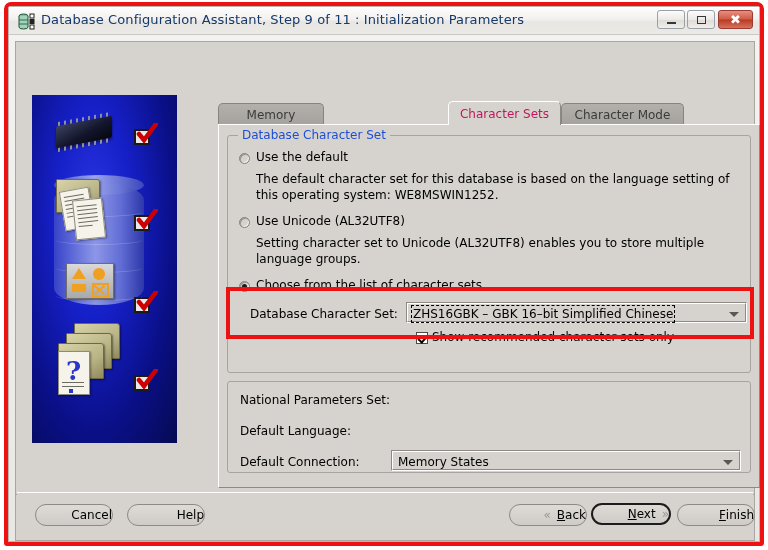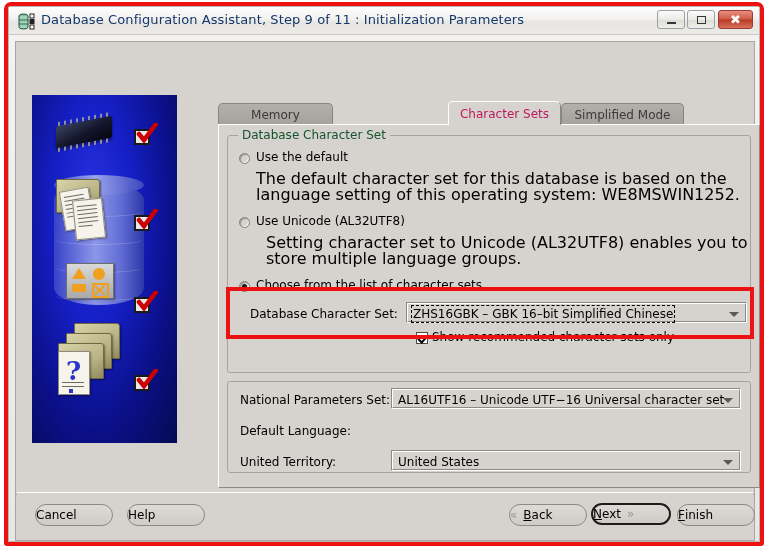--- a/index.html
+++ b/index.html
@@ -247,21 +247,21 @@
     border: 1px solid #a7a4a0;
     border-radius: 3px;
     box-sizing: border-box;
   }
   .groupbox > .gb-title {
     position: absolute;
     left: 10px; top: -8px;
     padding: 0 4px;
     background: #d6d3ce;
     font-size: 12px;
-    color: #14532d;
+    color: #1d4ed8;
     white-space: nowrap;
   }
 
   .radio {
     position: absolute;
     width: 11px; height: 11px;
     border-radius: 50%;
     background: #d6d3ce;
     border: 1px solid #83807b;
     box-shadow: inset 1px 1px 0 #9a9792, inset -1px -1px 0 #f2f0ec;
@@ -271,21 +271,21 @@
     content:"";
     position:absolute; left:2px; top:2px; width:5px; height:5px;
     border-radius:50%; background:#1b1b1b;
   }
   .lbl {
     position: absolute;
     font-size: 12px; color: #000; white-space: nowrap;
   }
   .desc {
     position: absolute;
-    font-size: 16px; color: #000;
+    font-size: 12px; color: #000;
     line-height: 16px;
   }
 
   .checkbox {
     position: absolute;
     width: 12px; height: 12px;
     background: #ffffff;
     border: 1px solid #4d4a46;
     box-sizing: border-box;
   }
@@ -332,21 +332,21 @@
   }
 
   
   .btn {
     position: absolute;
     height: 22px;
     background: linear-gradient(180deg,#dedbd6 0%,#cfccc7 100%);
     border: 1px solid #8d8a85;
     border-radius: 11px;
     box-sizing: border-box;
-    display:flex; align-items:center; justify-content:flex-start;
+    display:flex; align-items:center; justify-content:flex-end;
     font-size:12px; color:#000;
     white-space:nowrap;
   }
   .btn.default {
     border: 2px solid #1c1c1c;
   }
   .btn .u { text-decoration: underline; }
 
   .arrow-g {
     color:#9a9792; font-size:12px;
@@ -476,75 +476,69 @@
             </svg>
       </div>
       <div class="chk-badge" style="left:102px; top:278px;">
         <div class="chk-box"></div>
         <svg class="chk-tick" viewBox="0 0 22 22">
               <path d="M3 11 L8 17 L20 1" stroke="#cc0000" stroke-width="4.5" fill="none" stroke-linecap="round"></path>
             </svg>
       </div>
     </div>
 
-    <div class="tab" style="left:202px; width:115px;">
+    <div class="tab" style="left:202px; width:106px;">
       <span>Memory</span>
     </div>
     <div class="tab selected" style="left:432px; width:113px;">
       <span>Character Sets</span>
     </div>
     <div class="tab" style="left:545px; width:123px;">
-      <span>Simplified Mode</span>
+      <span>Character Mode</span>
     </div>
 
     <div id="tabpanel">
 
       <div class="groupbox" style="left:8px; top:10px; width:524px; height:238px;">
         <div class="gb-title">Database Character Set</div>
 
         <div class="radio" style="left:11px; top:17px;"></div>
         <div class="lbl" style="left:28px; top:14px;">Use the default</div>
         <div class="desc" style="left:28px; top:35px; width:485px;">The default character set for this database is based on the language setting of this operating system: WE8MSWIN1252.</div>
 
         <div class="radio" style="left:11px; top:81px;"></div>
         <div class="lbl" style="left:28px; top:78px;">Use Unicode (AL32UTF8)</div>
-        <div class="desc" style="left:28px; top:99px; width:485px;margin-left:10px;">Setting character set to Unicode (AL32UTF8) enables you to store multiple language groups.</div>
+        <div class="desc" style="left:28px; top:99px; width:485px;">Setting character set to Unicode (AL32UTF8) enables you to store multiple language groups.</div>
 
         <div class="radio on" style="left:11px; top:145px;"></div>
         <div class="lbl" style="left:28px; top:142px;">Choose from the list of character sets</div>
 
         <div class="lbl" style="left:22px; top:171px;">Database Character Set:</div>
 
         <div class="combo focused" style="left:178px; top:166px; width:341px;">
           <div class="combo-inner">
             <div class="combo-text">ZHS16GBK – GBK 16–bit Simplified Chinese</div>
             <div class="arrow"></div>
           </div>
         </div>
 
         <div class="checkbox on" style="left:188px; top:196px;"></div>
         <div class="lbl" style="left:204px; top:194px;">Show recommended character sets only</div>
       </div>
 
       <div class="groupbox" style="left:8px; top:256px; width:524px; height:92px;">
 
         <div class="lbl" style="left:12px; top:11px;">National Parameters Set:</div>
-        <div class="combo" style="left:163px; top:6px; width:350px;">
-          <div class="combo-inner">
-            <div class="combo-text">AL16UTF16 – Unicode UTF−16 Universal character set</div>
-            <div class="arrow"></div>
-          </div>
-        </div>
 
         <div class="lbl" style="left:12px; top:42px;">Default Language:</div>
 
-        <div class="lbl" style="left:12px; top:73px;">United Territory:</div>
+        <div class="lbl" style="left:12px; top:73px;">Default Connection:</div>
         <div class="combo" style="left:163px; top:68px; width:350px;">
           <div class="combo-inner">
-            <div class="combo-text">United States</div>
+            <div class="combo-text">Memory States</div>
             <div class="arrow"></div>
           </div>
         </div>
       </div>
     </div>
 
     <div class="btn" style="left:204px; top:454px; width:188px; height:23px;">
       <span>All Initialization Parameters...</span>
     </div>
 

